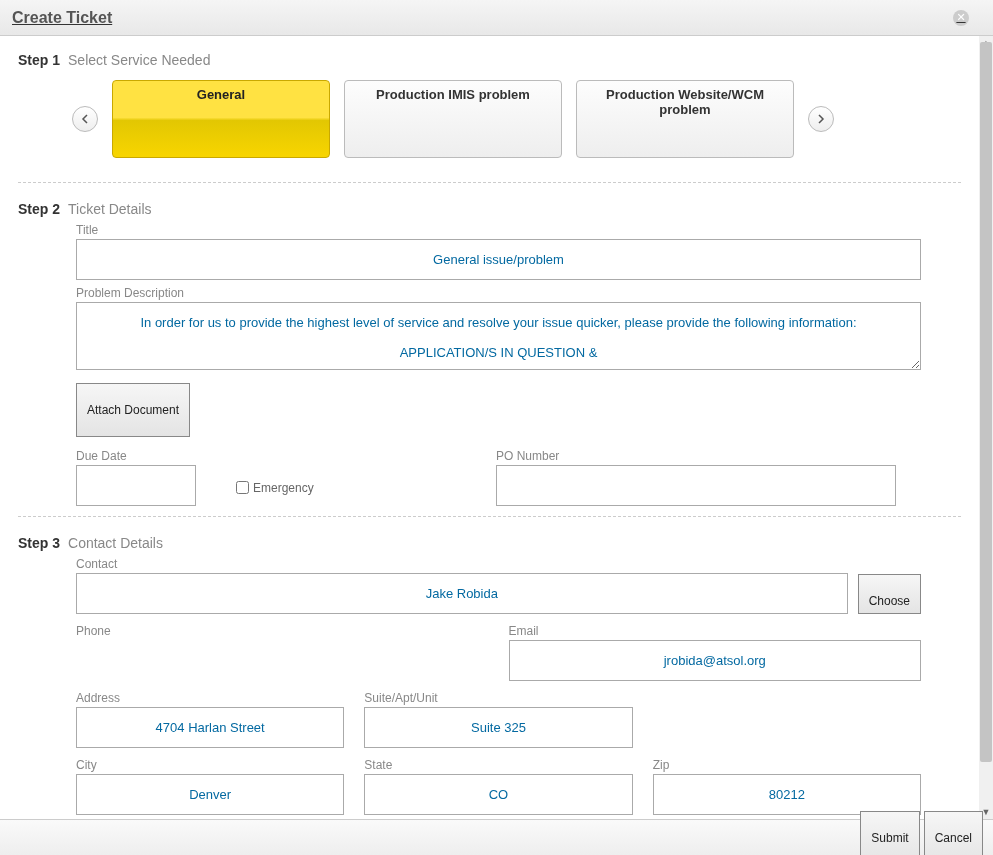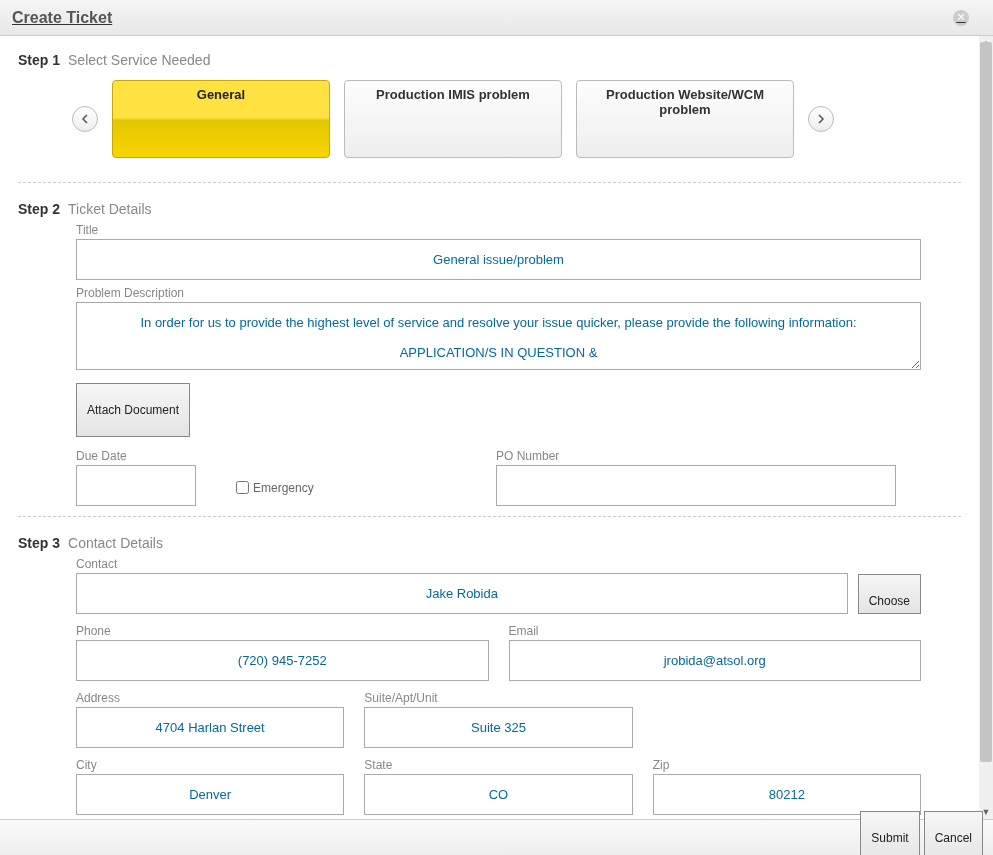--- a/index.html
+++ b/index.html
@@ -211,21 +211,20 @@
       <div class="col-contact">
         <span class="flabel">Contact</span>
         <input class="finput" value="Jake Robida" style="">
       </div>
       <button class="btn" style="height:28px;">Choose</button>
     </div>
 
     <div class="row">
       <div class="col">
         <span class="flabel">Phone</span>
-        <input class="finput" value="(720) 945-7252" style="">
       </div>
       <div class="col">
         <span class="flabel">Email</span>
         <input class="finput" value="jrobida@atsol.org" style="">
       </div>
     </div>
 
     <div class="row">
       <div class="col">
         <span class="flabel">Address</span>

